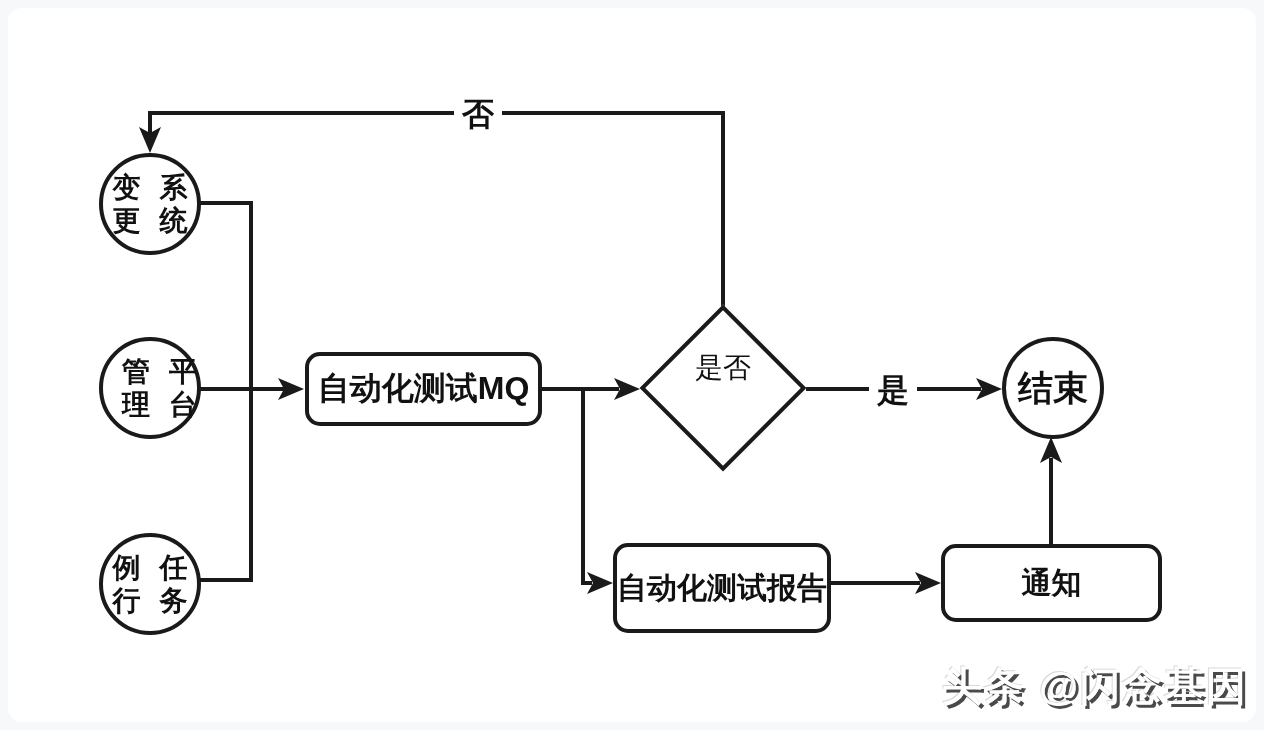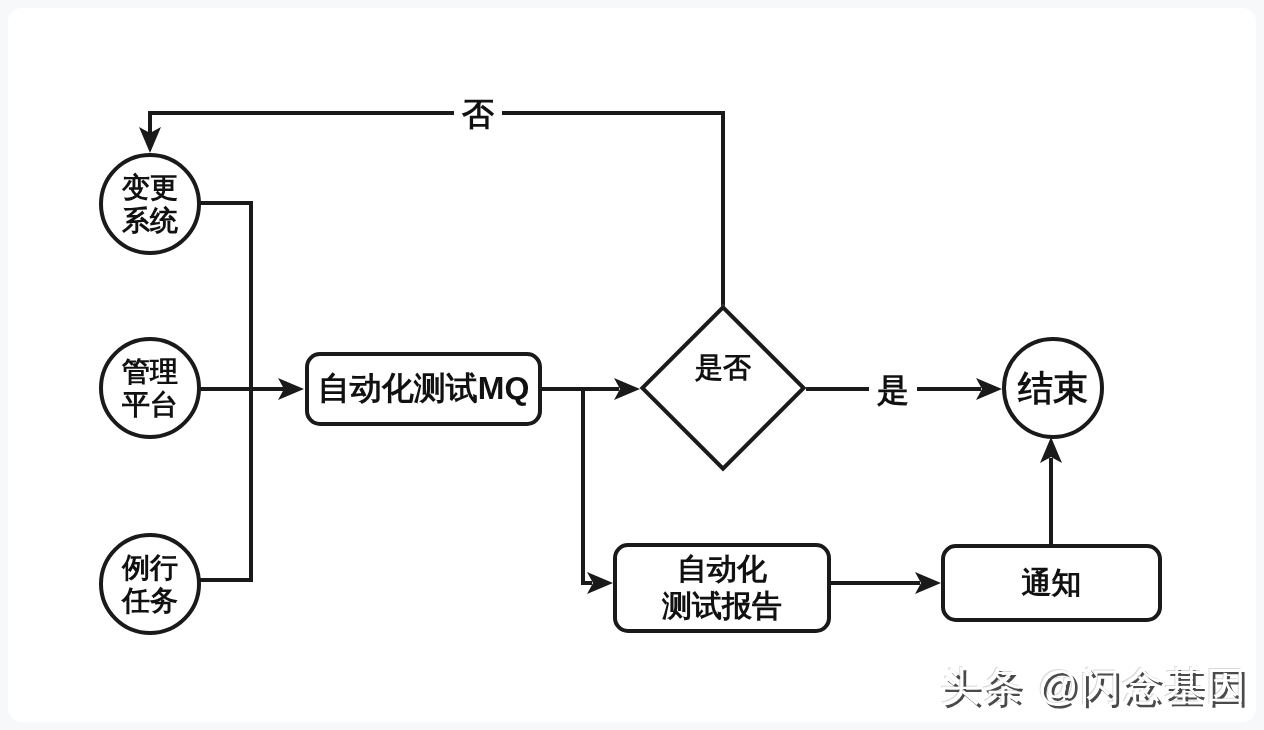--- a/index.html
+++ b/index.html
@@ -11,43 +11,43 @@
   }
   .canvas{
     position:absolute;inset:8px;
     background:#ffffff;border-radius:14px;
   }
   .stage{position:absolute;inset:0;}
   svg.wires{position:absolute;left:0;top:0;}
   .node{
     position:absolute;box-sizing:border-box;
     background:#ffffff;border:4px solid #1a1a1a;
-    display:flex;flex-direction:column;align-items:center;justify-content:center;
+    display:flex;flex-direction:row;align-items:center;justify-content:center;
     color:#111;font-weight:700;text-align:center;
   }
   .circle{width:102px;height:102px;border-radius:50%;font-size:28px;line-height:1.18;}
   .rect{border-radius:15px;font-size:30px;line-height:1.22;}
   .diamond-shape{
     position:absolute;box-sizing:border-box;
     width:118px;height:118px;left:664px;top:329px;
     background:#ffffff;border:4px solid #1a1a1a;
     transform:rotate(45deg);
   }
   .diamond-label{
     position:absolute;left:633px;top:350px;width:180px;
-    text-align:center;color:#111;font-weight:700;font-size:28px;line-height:1.3;
+    text-align:center;color:#111;font-weight:400;font-size:28px;line-height:1.3;
   }
   .edge-label{
     position:absolute;transform:translate(-50%,-50%);
     background:#ffffff;padding:0 8px;
     color:#111;font-weight:700;font-size:32px;line-height:1;
   }
   .watermark{
     position:absolute;right:16px;bottom:16px;
-    font-size:40px;font-weight:400;letter-spacing:2px;
+    font-size:40px;font-weight:700;letter-spacing:2px;
     color:#ffffff;
     text-shadow:3px 3px 0 #4a4a4a, -1px -1px 0 #d9d9d9;
     user-select:none;
   }
   .nline{display:block;}
 </style>
 </head>
 <body>
 
 <div class="canvas"></div>

